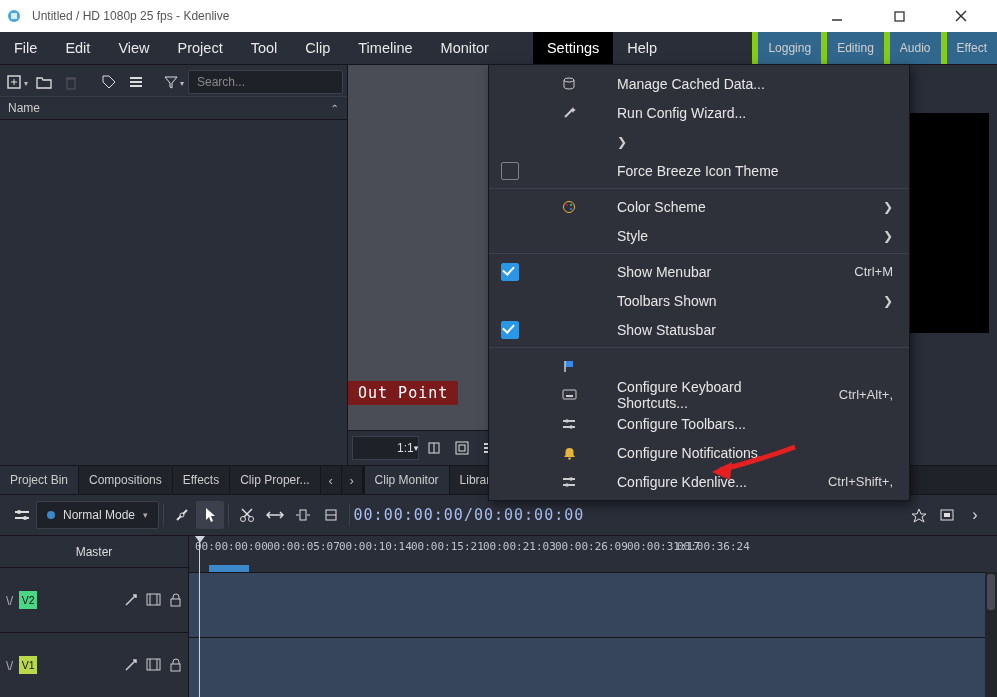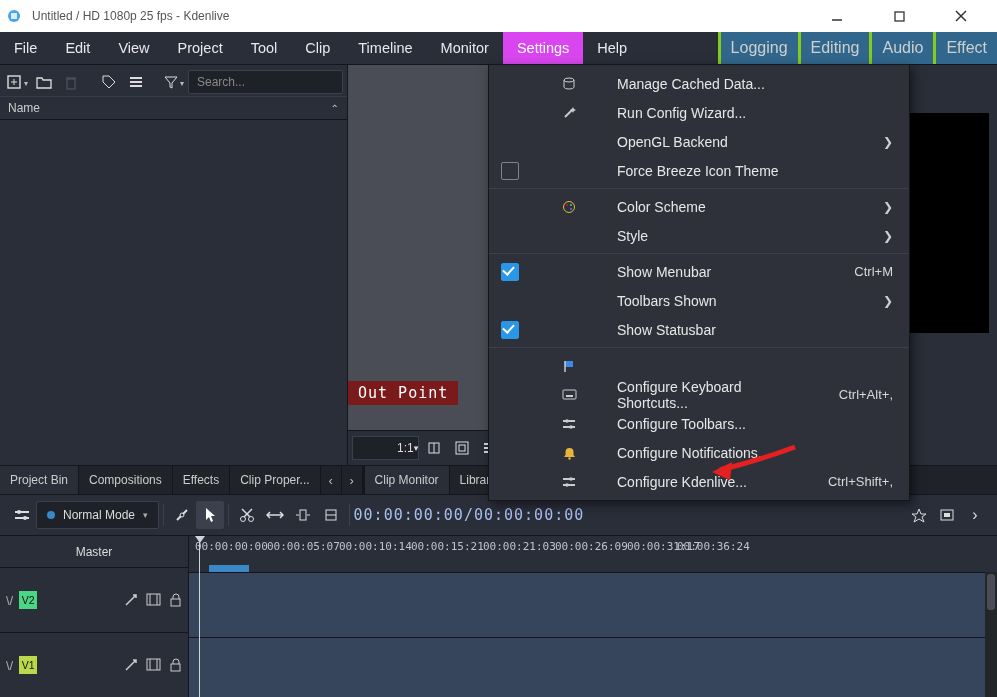--- a/index.html
+++ b/index.html
@@ -39,29 +39,29 @@
     align-items: stretch;
     color: #e9e9e9;
     font-size: 14.5px;
     border-bottom: 1px solid #14161b;
   }
   .menubar .menu {
     padding: 0 14px;
     display:flex; align-items:center;
     cursor: default;
   }
-  .menubar .menu.active { background: #d946ef; color: #fff; }
+  .menubar .menu.active { background: #000000; color: #fff; margin-left: 30px; }
   .menubar .spacer { flex: 1; }
   .menubar .rbtn {
-    font-size: 16px;
+    font-size: 12px;
     padding: 0 10px;
     display:flex; align-items:center;
     background: #31678c;
     color: #cfcfcf;
-    border-left: 3px solid #84cc16;
+    border-left: 6px solid #84cc16;
   }
   
   .panels {
     display:flex;
     flex-direction: column;
     height: calc(100% - 32px - 32px);
   }
   .upper {
     display:flex;
     height: 400px;
@@ -668,21 +668,20 @@
           <svg width="14" height="14">
             <line x1="3" y1="11" x2="11" y2="3" stroke="#ccc" stroke-width="2"></line>
             <path d="M11 1l1 2 2 1-2 1-1 2-1-2-2-1 2-1z" fill="#ccc"></path>
           </svg>
         </span>
         <span class="lbl">Run Config Wizard...</span>
       </div>
       <div class="mi">
         <span class="chk"></span>
         <span class="ic"></span>
-        <span class="lbl">OpenGL Backend</span>
         <span class="sub">❯</span>
       </div>
       <div class="mi">
         <span class="chk">
           <span class="chkbox"></span>
         </span>
         <span class="ic"></span>
         <span class="lbl">Force Breeze Icon Theme</span>
       </div>
       <div class="sep"></div>

